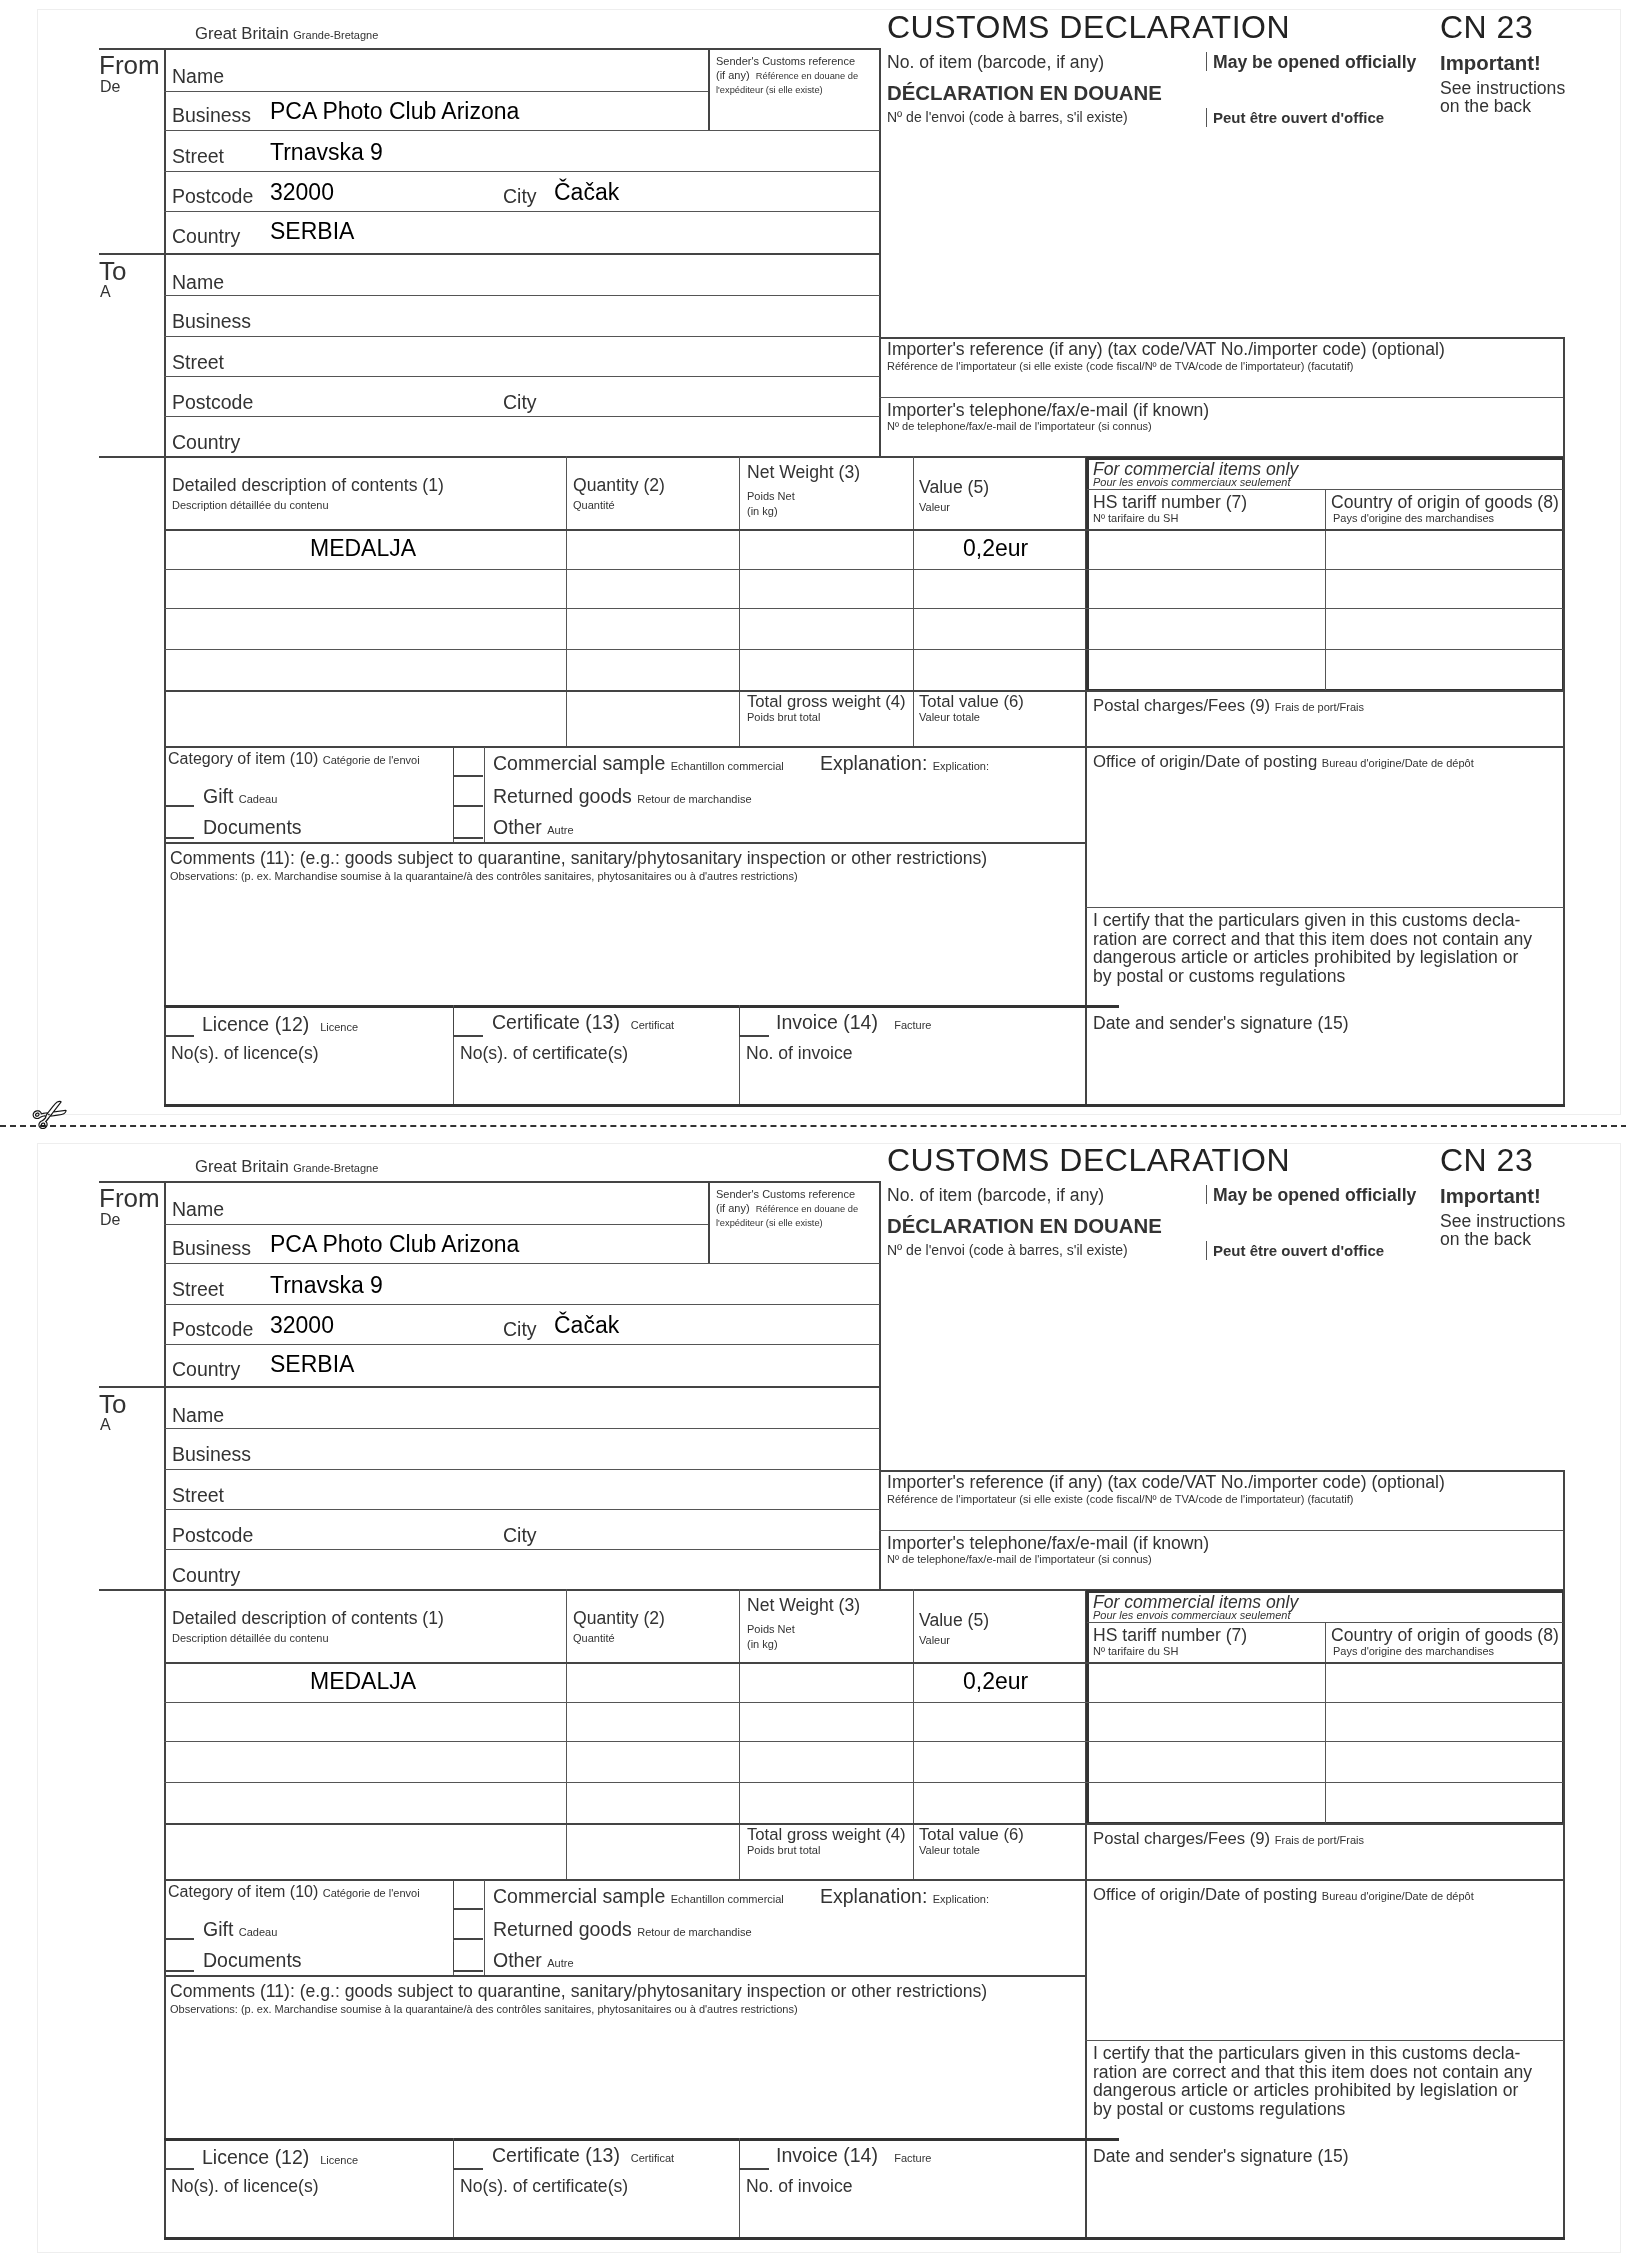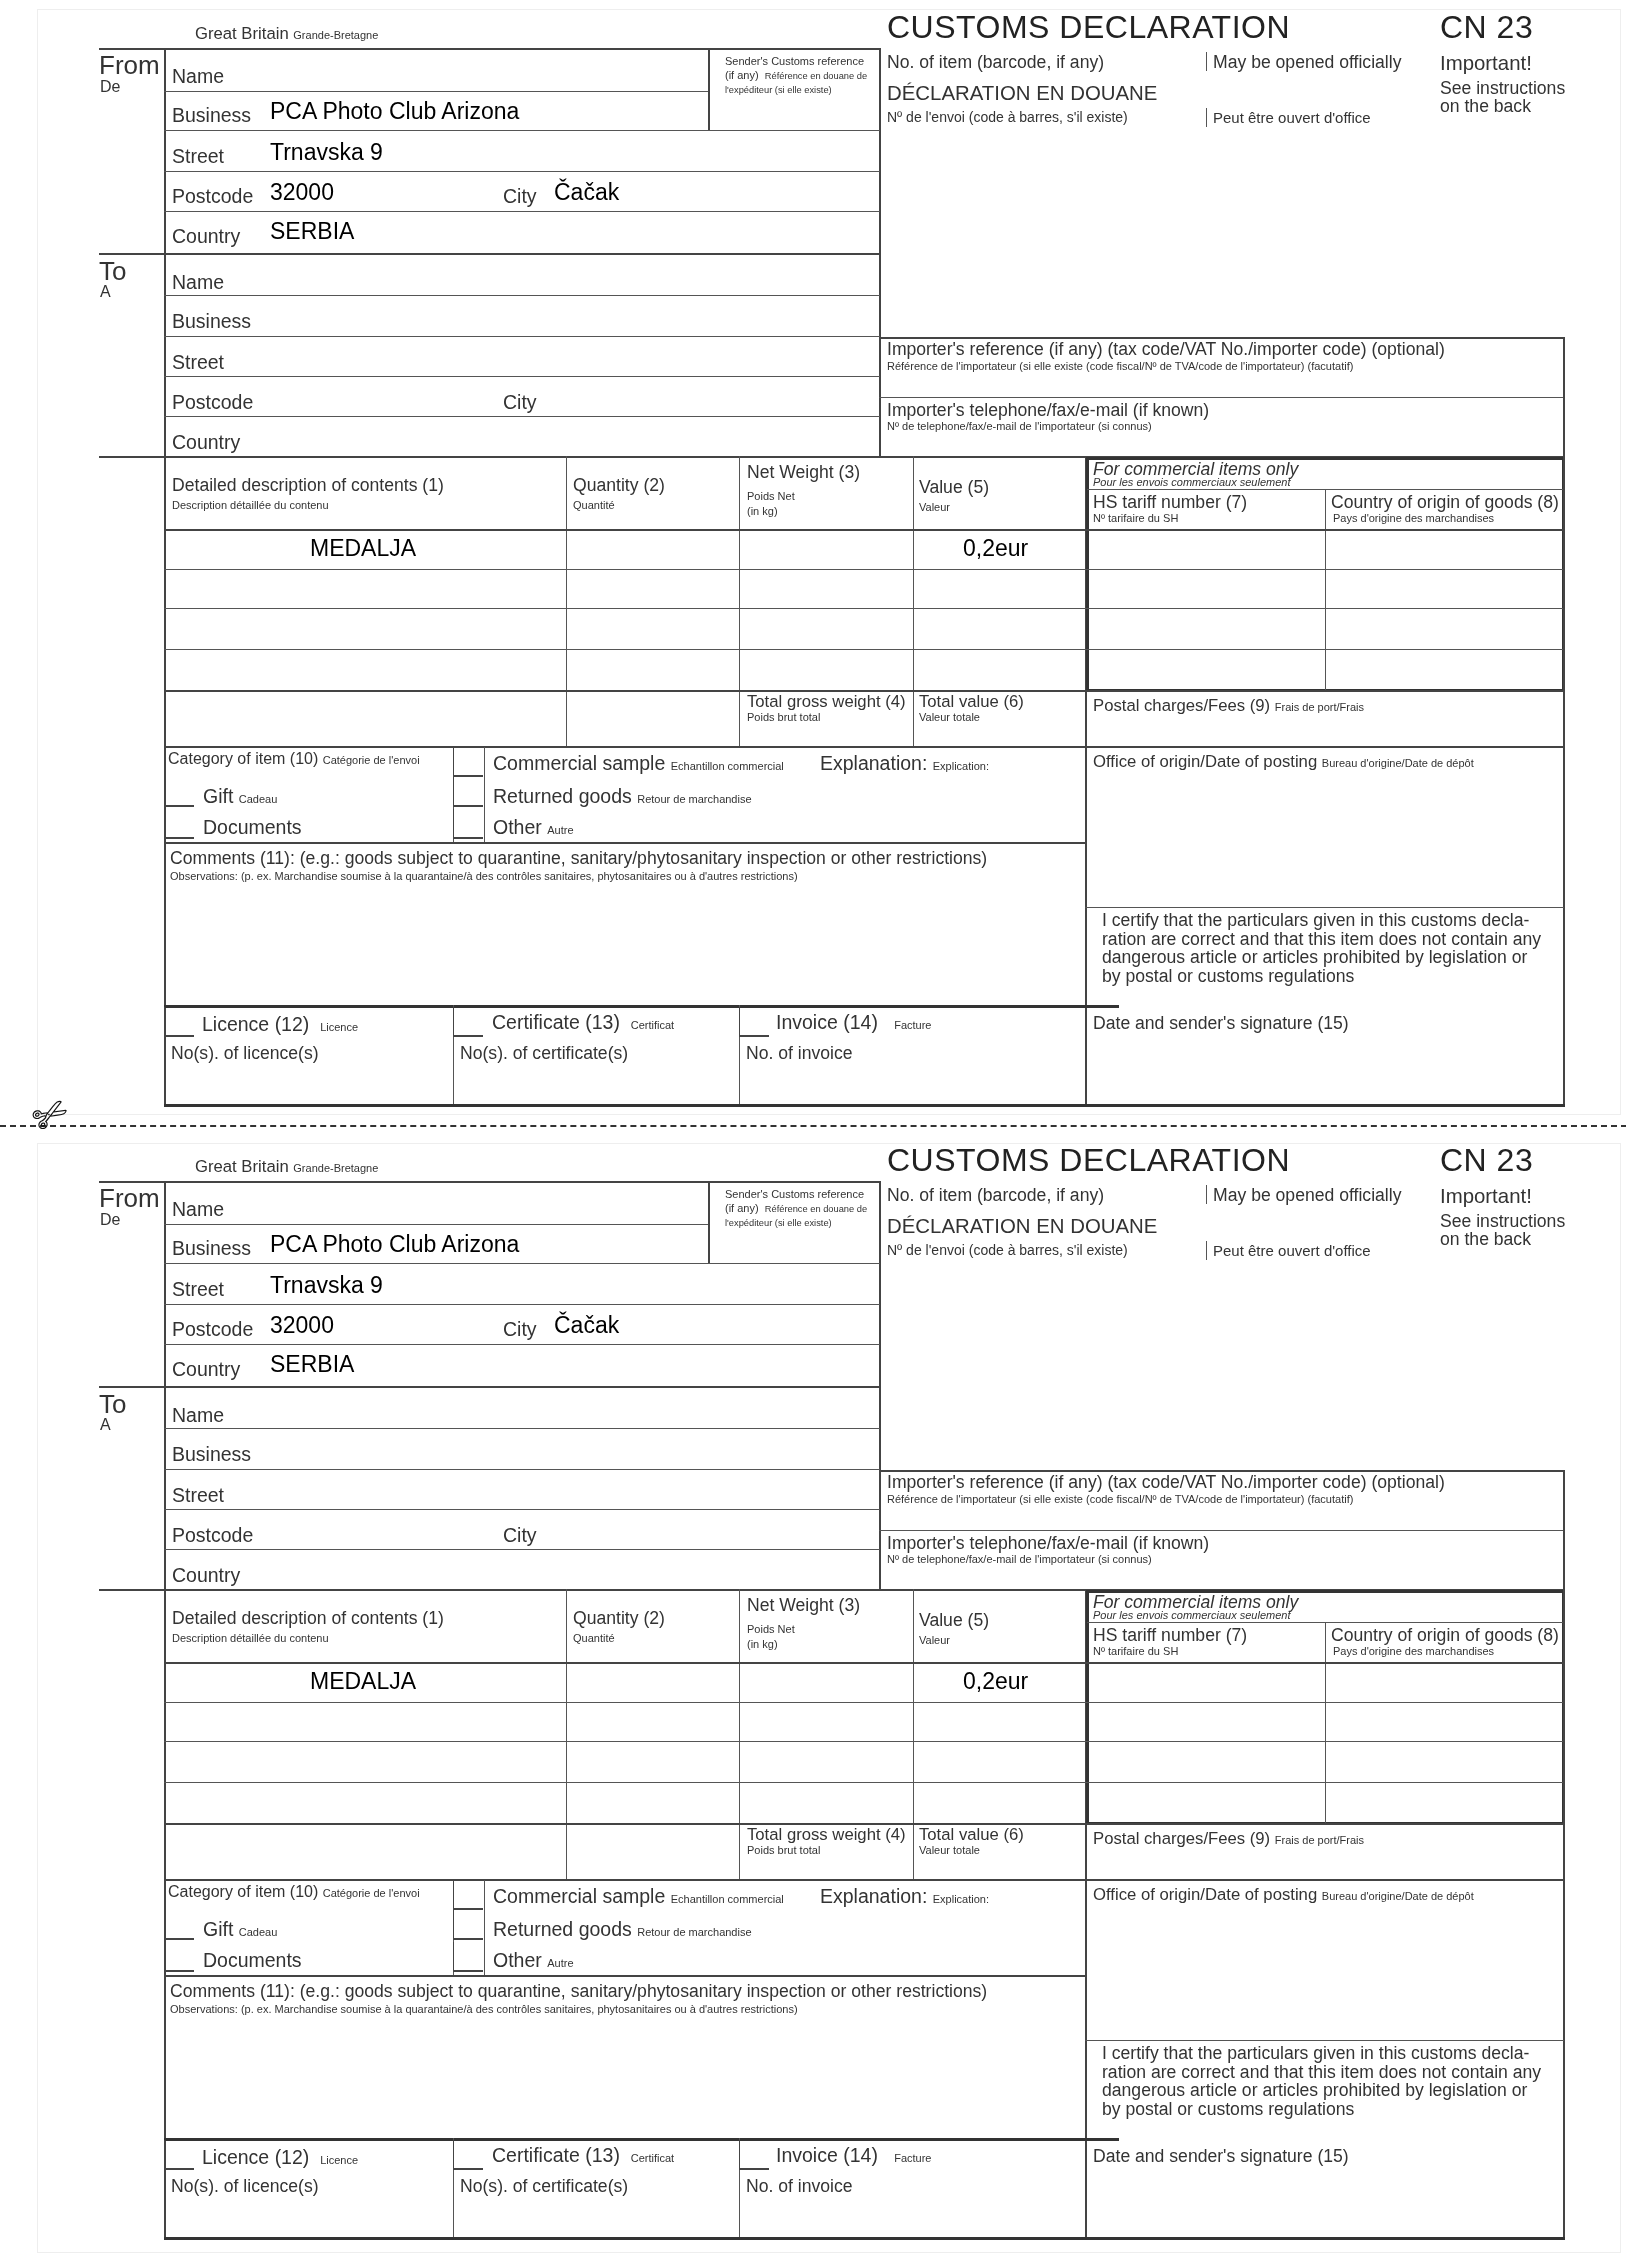--- a/index.html
+++ b/index.html
@@ -3,31 +3,31 @@
 <meta charset="utf-8">
 <style>
   html,body{margin:0;padding:0;background:#fff;}
   body{width:1627px;height:2260px;position:relative;overflow:hidden;font-family:"Liberation Sans",sans-serif;color:#222;}
   .sheet{position:absolute;left:37px;width:1582px;border:0.9px solid #eee;}
   .sheet.s1{top:9.3px;height:1104px;}
   .sheet.s2{top:1143px;height:1108px;}
   .form{position:absolute;left:0;width:1627px;height:1113px;}
   .form.f1{top:0;}
   .form.f2{top:1133px;}
-  .abs{position:absolute;margin-left:9px;}
+  .abs{position:absolute;}
   .ln{position:absolute;background:#444;}
   .h{height:1.9px;} .v{width:1.9px;}
   .thin.h{height:0.9px;background:#555;} .thin.v{width:0.9px;background:#555;}
   .thick.h{height:2.8px;background:#333;} .thick.v{width:2.8px;background:#333;}
   .lbl{position:absolute;font-size:19.5px;color:#333;white-space:nowrap;}
   .xs{font-size:11px;color:#333;white-space:nowrap;}
   .val{position:absolute;font-size:23px;color:#000;white-space:nowrap;}
   .title{position:absolute;font-size:32px;font-weight:normal;letter-spacing:0.5px;color:#222;white-space:nowrap;}
   .big{position:absolute;font-size:26px;color:#333;}
-  .bold{font-weight:normal;}
+  .bold{font-weight:bold;}
   .cb{position:absolute;width:30px;height:30px;border-left:1.9px solid #444;border-bottom:2.8px solid #444;box-sizing:border-box;}
   .cut{position:absolute;left:0;top:1125px;width:1627px;height:0;border-top:2.8px dashed #333;}
   .scissors{position:absolute;left:33px;top:1091px;font-size:41px;transform:rotate(-30deg);color:#111;}
 </style>
 </head>
 <body>
 
 <div class="sheet s1"></div>
 <div class="sheet s2"></div>
 

